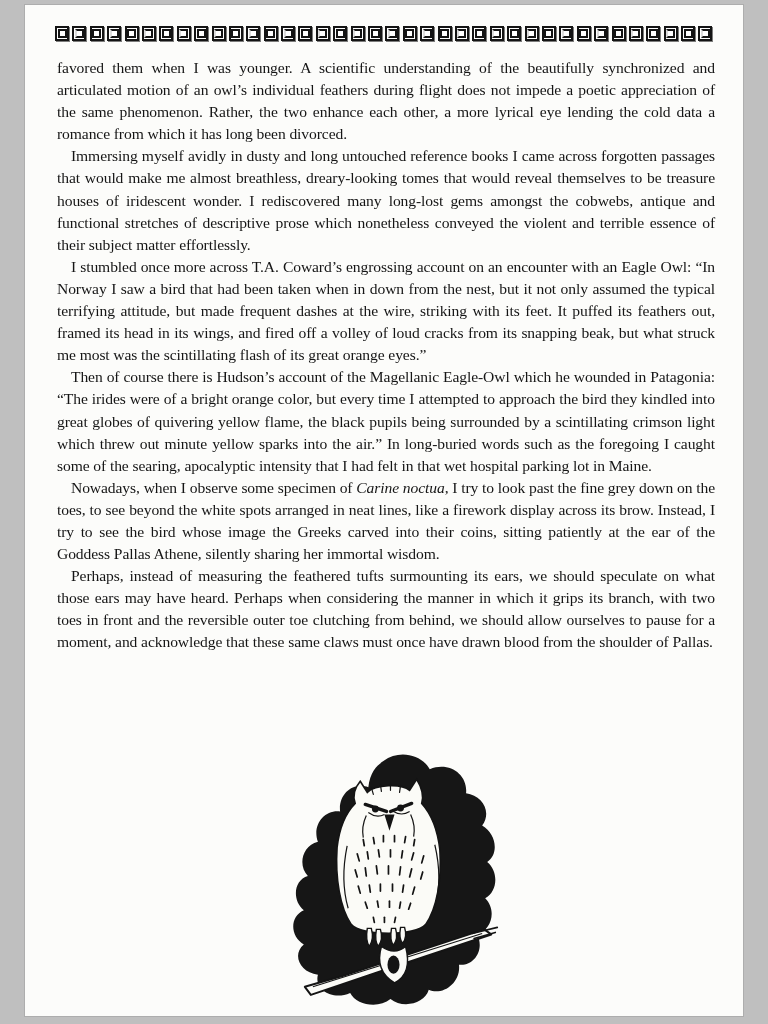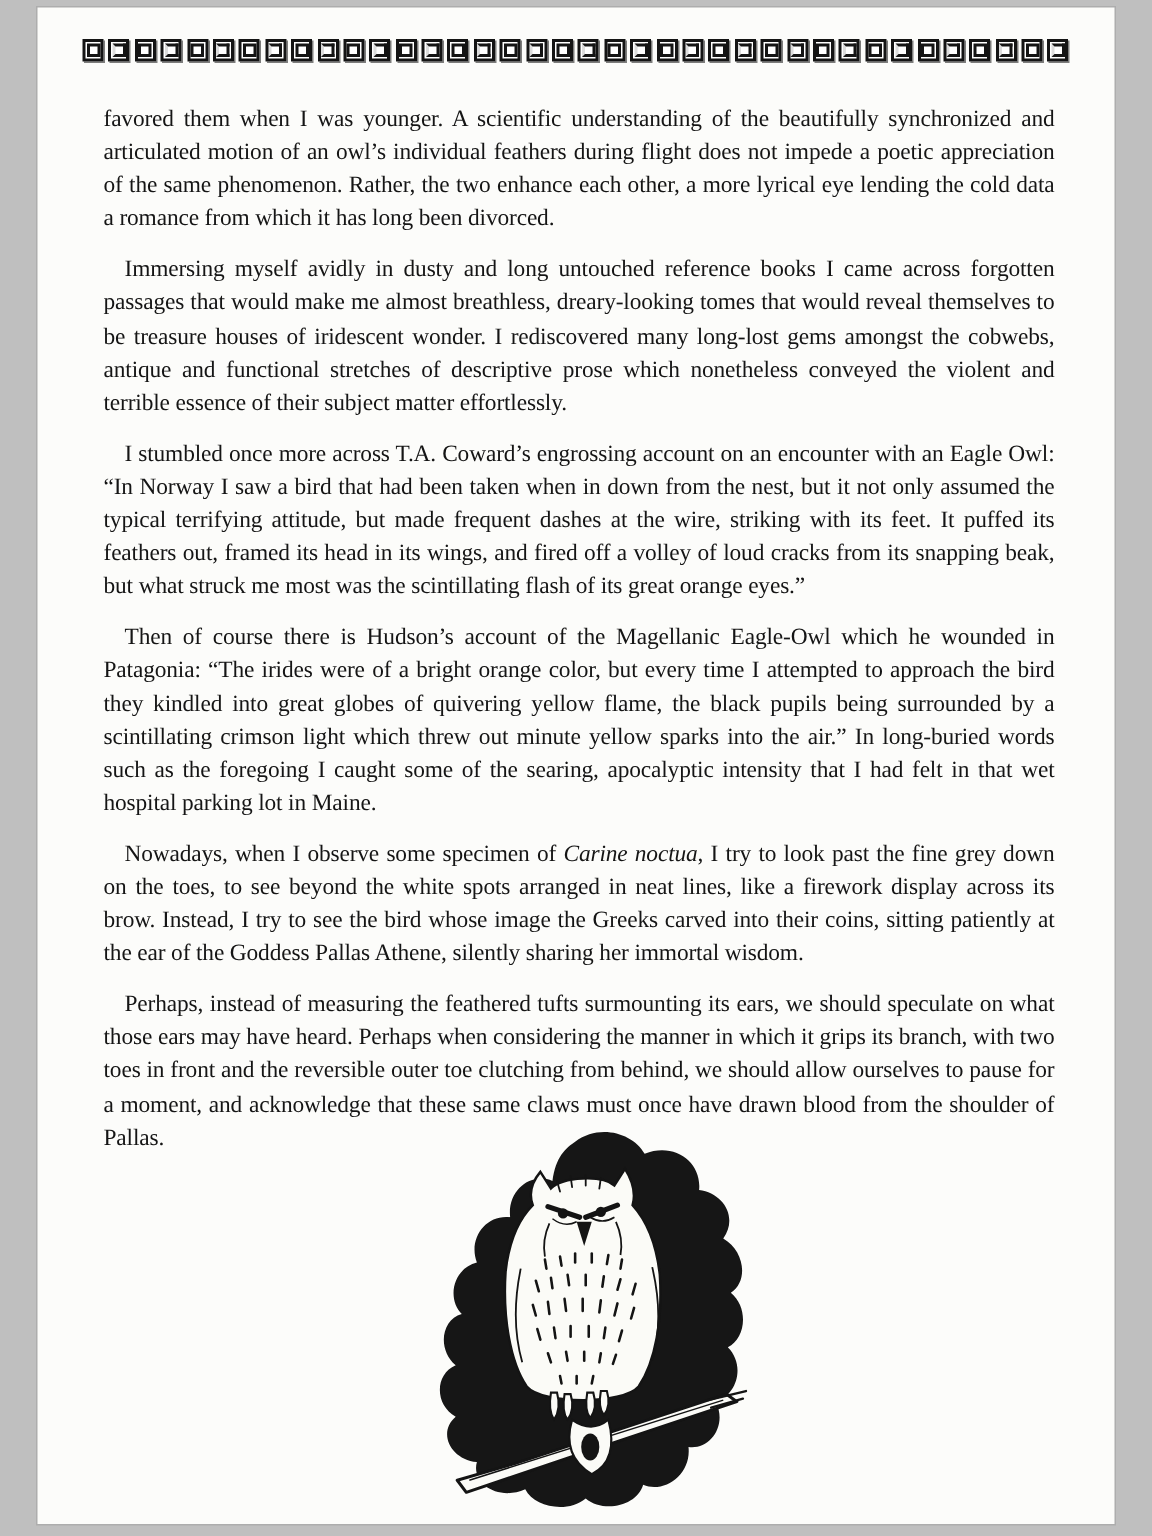--- a/index.html
+++ b/index.html
@@ -31,21 +31,21 @@
   }
   .tile span{display:block;width:5px;height:5px;border:2px solid #141414;box-sizing:content-box;}
   .tile-b span{border-left-color:rgba(20,20,20,.15);}
   .text-block{
     position:absolute;left:32px;top:52px;width:658px;
     font-size:15.6px;line-height:22.1px;
     letter-spacing:-0.1px;
     color:#151515;
     text-align:justify;
   }
-  .text-block p{margin:12px;}
+  .text-block p{margin:0;}
   .text-block p.indent{text-indent:14px;}
   .owl-wrap{
     position:absolute;left:256px;top:742px;width:225px;height:262px;
   }
 </style>
 </head>
 <body>
 
 <div class="page">
 

